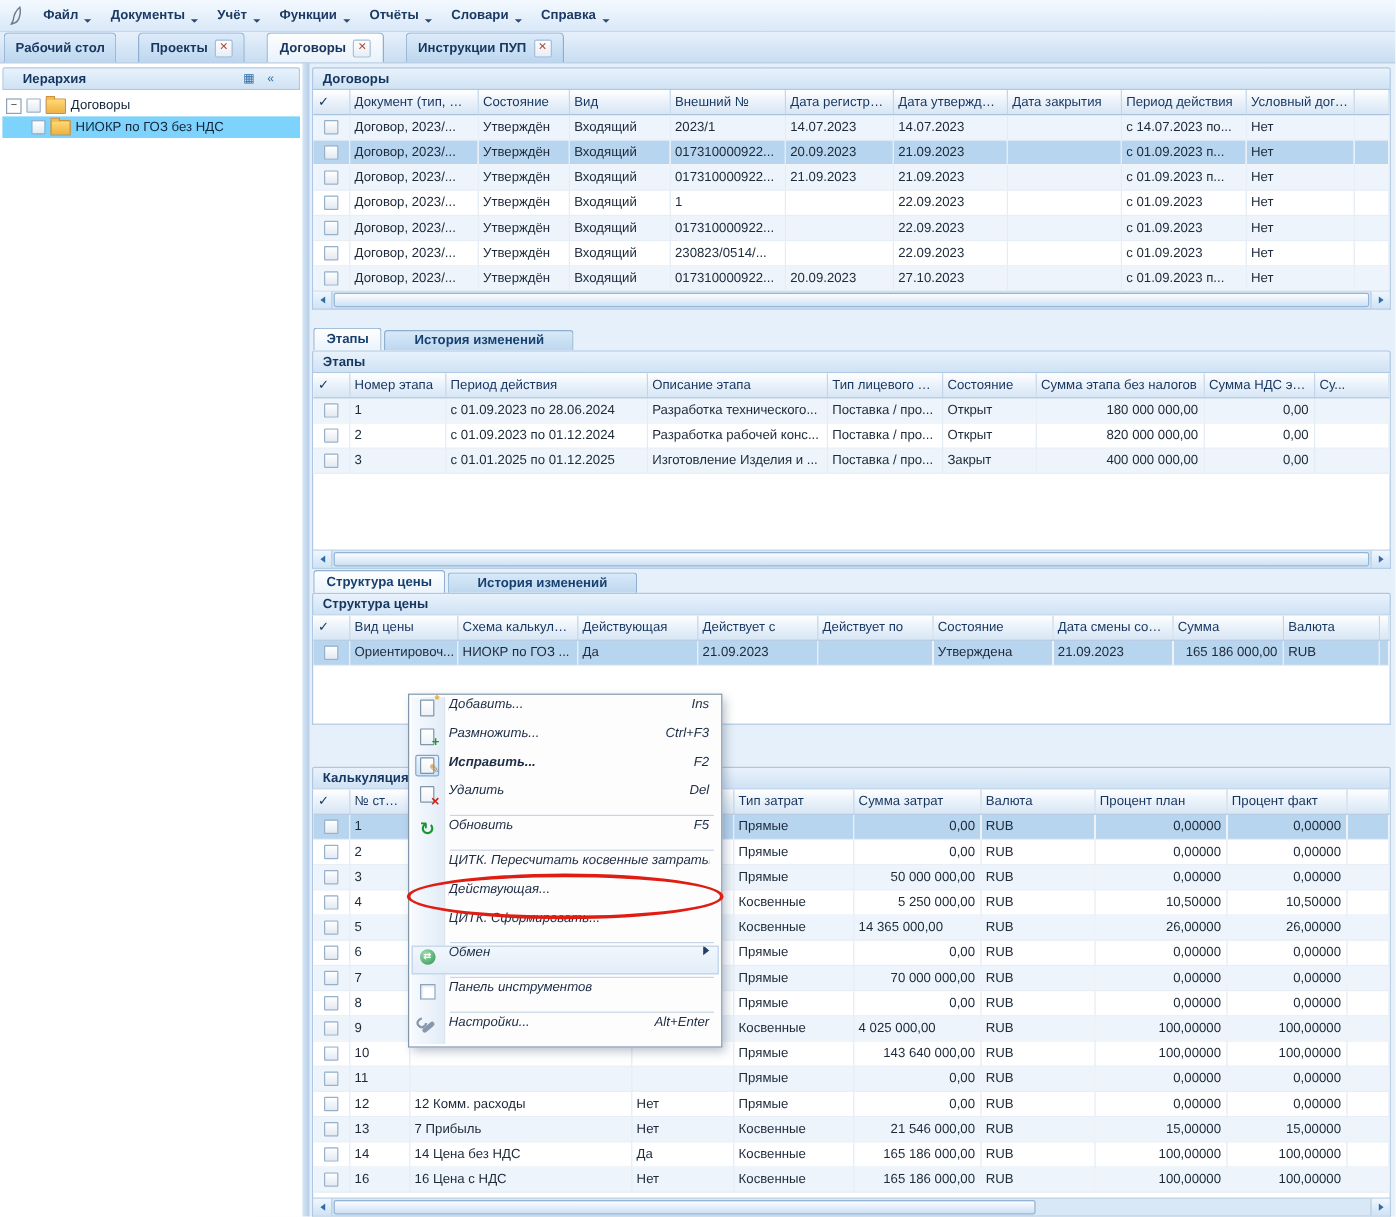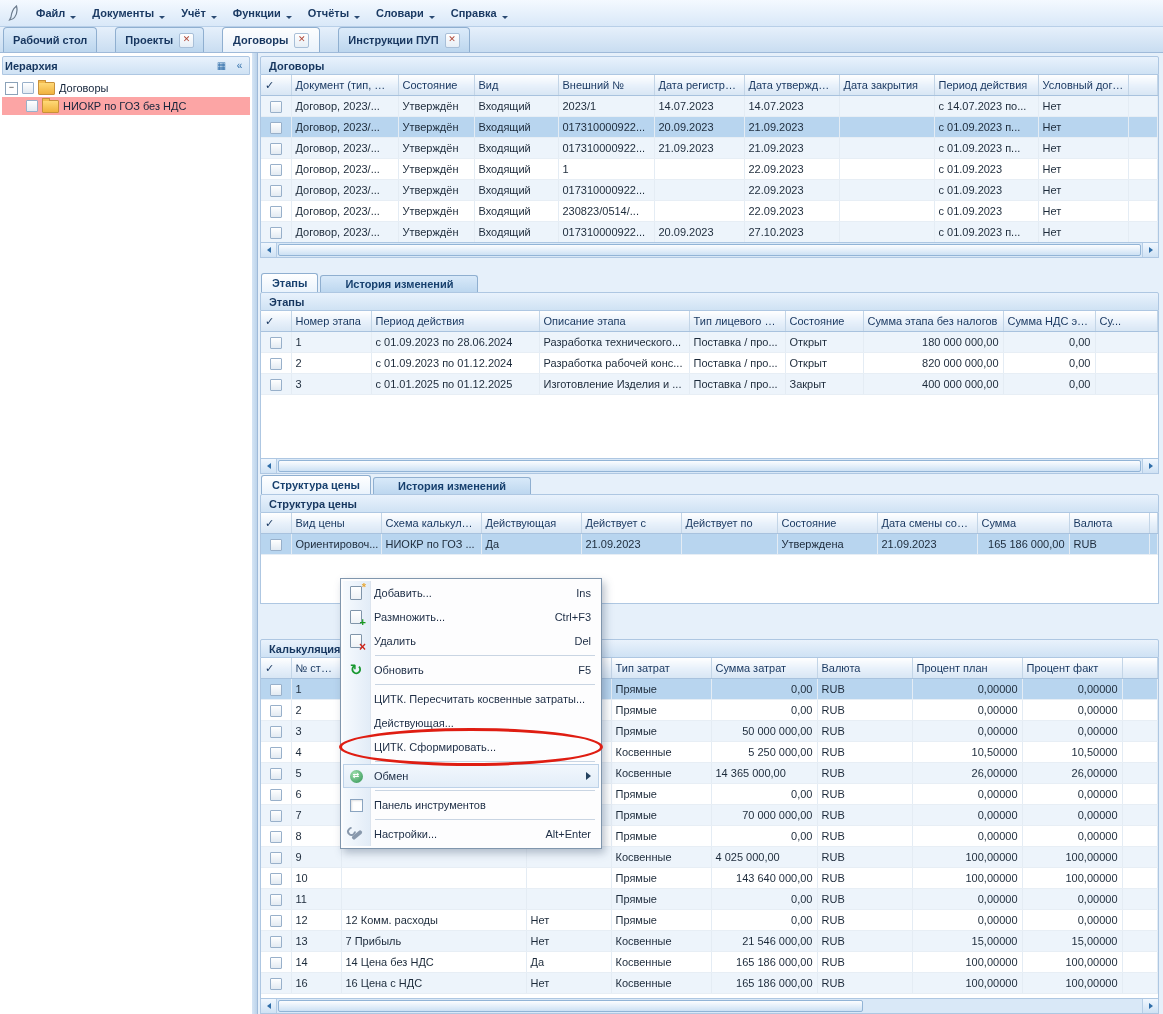--- a/index.html
+++ b/index.html
@@ -13,27 +13,27 @@
   .car{width:0;height:0;border-left:3px solid transparent;border-right:3px solid transparent;border-top:3px solid #2a4a73;margin-left:5px;display:inline-block;}
 
   
   #tabbar{position:absolute;top:27px;left:0;right:0;height:26px;background:linear-gradient(#e6f0fb,#c9ddf1);border-bottom:1px solid #9fbad9;display:flex;padding-left:3px;gap:18px;box-sizing:border-box;}
   .wtab{display:inline-flex;align-items:center;gap:6px;border:1px solid #8fafd0;border-bottom:none;border-radius:4px 4px 0 0;padding:3px 9px;background:linear-gradient(#dcebfa,#bcd6ee);color:#17365f;font-weight:bold;white-space:nowrap;}
   .wtab.active{background:linear-gradient(#fdfefe,#e9f2fb);padding:4px 10px;}
   .tclose{width:13px;height:13px;border:1px solid #a8bfd8;background:linear-gradient(#fff,#e6eef6);color:#b04a3a;font-size:9px;line-height:11px;text-align:center;border-radius:2px;font-weight:normal;}
 
   
   #sidebar{position:absolute;top:53px;left:0;width:252px;bottom:0;background:#fff;box-sizing:border-box;}
-  #shead{position:absolute;top:3px;left:2px;right:2px;height:19px;background:linear-gradient(#e9f2fc,#cfe2f4);border:1px solid #aec7e2;border-radius:2px 2px 0 0;display:flex;align-items:center;justify-content:space-between;padding:0 2px;box-sizing:border-box;color:#16365f;font-weight:bold;}
+  #shead{position:absolute;top:3px;left:2px;right:2px;height:19px;background:linear-gradient(#e9f2fc,#cfe2f4);border:1px solid #aec7e2;border-radius:2px 2px 0 0;display:flex;align-items:center;justify-content:space-between;padding:0 16px;box-sizing:border-box;color:#16365f;font-weight:bold;}
   #shead .hbtns{display:flex;gap:3px;align-items:center;font-weight:normal;}
   .hbtn{min-width:15px;height:15px;display:inline-flex;align-items:center;justify-content:center;color:#2f6da8;font-size:10px;}
   #tree{position:absolute;top:26px;left:2px;right:2px;}
   .titem{display:flex;align-items:center;gap:4px;height:18px;padding-left:3px;white-space:nowrap;}
   .titem.child{padding-left:24px;}
-  .titem.selected{background:#fca5a5;}
+  .titem.selected{background:#7dd3fc;}
   .texp{width:11px;height:11px;border:1px solid #8ba2b8;background:#fff;font-size:9px;line-height:9px;text-align:center;color:#333;flex:none;}
   .cb{display:inline-block;vertical-align:middle;width:12px;height:12px;border:1px solid #98b0ca;background:linear-gradient(#ffffff,#e2eaf2);border-radius:1px;box-sizing:border-box;flex:none;}
   .folder-icon{width:15px;height:11px;background:linear-gradient(#ffd977,#f0b23e);border:1px solid #c8913a;border-radius:1px;position:relative;flex:none;}
   .folder-icon::before{content:'';position:absolute;top:-3px;left:-1px;width:6px;height:2px;background:#f3bb4e;border:1px solid #c8913a;border-bottom:none;border-radius:1px 1px 0 0;}
   .tlabel{color:#14243a;}
 
   #splitter{position:absolute;top:53px;left:252px;width:6px;bottom:0;background:linear-gradient(to right,#d5e5f5,#bcd3ea);border-right:1px solid #9fbad9;box-sizing:border-box;}
 
   
   #main{position:absolute;top:53px;left:258px;right:0;bottom:0;background:#e6f0fa;}
@@ -66,21 +66,21 @@
   .tri-r{width:0;height:0;border-top:3px solid transparent;border-bottom:3px solid transparent;border-left:4px solid #2f6da8;}
   .hthumb{margin:1px;background:linear-gradient(#fcfdff,#cde1f4);border:1px solid #92b4d6;border-radius:2px;flex:1;}
   .hthumb.w65{flex:0 0 65%;}
   .hfill{flex:1;}
   #calc-hscroll{position:absolute;left:0;right:0;bottom:0;}
   #calc-tablebox{position:absolute;left:0;right:0;top:19px;bottom:15px;}
 
   
   #ctxmenu{position:absolute;left:340px;top:578px;width:262px;background:#fdfdfe;border:1px solid #8096ad;box-shadow:3px 4px 8px rgba(60,80,110,.35);padding:2px;z-index:40;box-sizing:border-box;}
   #ctxmenu::before{content:'';position:absolute;left:2px;top:2px;bottom:2px;width:27px;background:linear-gradient(to right,#f6fafe,#e2ecf7);border-right:1px solid #dce4ee;}
-  .ctx-item{position:relative;z-index:1;display:flex;align-items:center;height:24px;padding:0 8px 0 3px;gap:8px;color:#1c2c44;}
+  .ctx-item{position:relative;z-index:1;display:flex;height:24px;padding:0 8px 0 3px;gap:8px;color:#1c2c44;font-style:italic;}
   .ctx-item.hov{background:linear-gradient(#f2f7fd,#e2edf8);outline:1px solid #bdd2e8;outline-offset:-1px;}
   .ctx-ic{width:20px;height:18px;flex:none;display:flex;align-items:center;justify-content:center;position:relative;}
   .ctx-item.def .ctx-lb{font-weight:bold;}
   .ctx-item.def .ctx-ic{border:1px solid #7da6cf;background:linear-gradient(#eaf3fc,#cfe3f6);border-radius:2px;box-sizing:border-box;}
   .ctx-lb{flex:1;white-space:nowrap;overflow:hidden;}
   .ctx-sc{padding-left:14px;color:#1c2c44;}
   .ctx-sep{position:relative;z-index:1;height:1px;background:#c9d5e3;margin:2px 4px 2px 32px;}
   .ctx-arrow{width:0;height:0;border-left:5px solid #24425f;border-top:4px solid transparent;border-bottom:4px solid transparent;flex:none;}
 
   .add-document-icon::before,.duplicate-document-icon::before,.edit-document-icon::before,.delete-document-icon::before{content:'';width:10px;height:12px;background:linear-gradient(#fff,#eef2f6);border:1px solid #8095aa;border-radius:1px;}
@@ -688,20 +688,25 @@
       <div class="ctx-item">
         <span class="ctx-ic add-document-icon"></span>
         <span class="ctx-lb">Добавить...</span>
         <span class="ctx-sc">Ins</span>
       </div>
       <div class="ctx-item">
         <span class="ctx-ic duplicate-document-icon"></span>
         <span class="ctx-lb">Размножить...</span>
         <span class="ctx-sc">Ctrl+F3</span>
       </div>
+      <div class="ctx-item def">
+        <span class="ctx-ic edit-document-icon"></span>
+        <span class="ctx-lb">Исправить...</span>
+        <span class="ctx-sc">F2</span>
+      </div>
       <div class="ctx-item">
         <span class="ctx-ic delete-document-icon"></span>
         <span class="ctx-lb">Удалить</span>
         <span class="ctx-sc">Del</span>
       </div>
       <div class="ctx-sep"></div>
       <div class="ctx-item">
         <span class="ctx-ic refresh-icon"></span>
         <span class="ctx-lb">Обновить</span>
         <span class="ctx-sc">F5</span>

